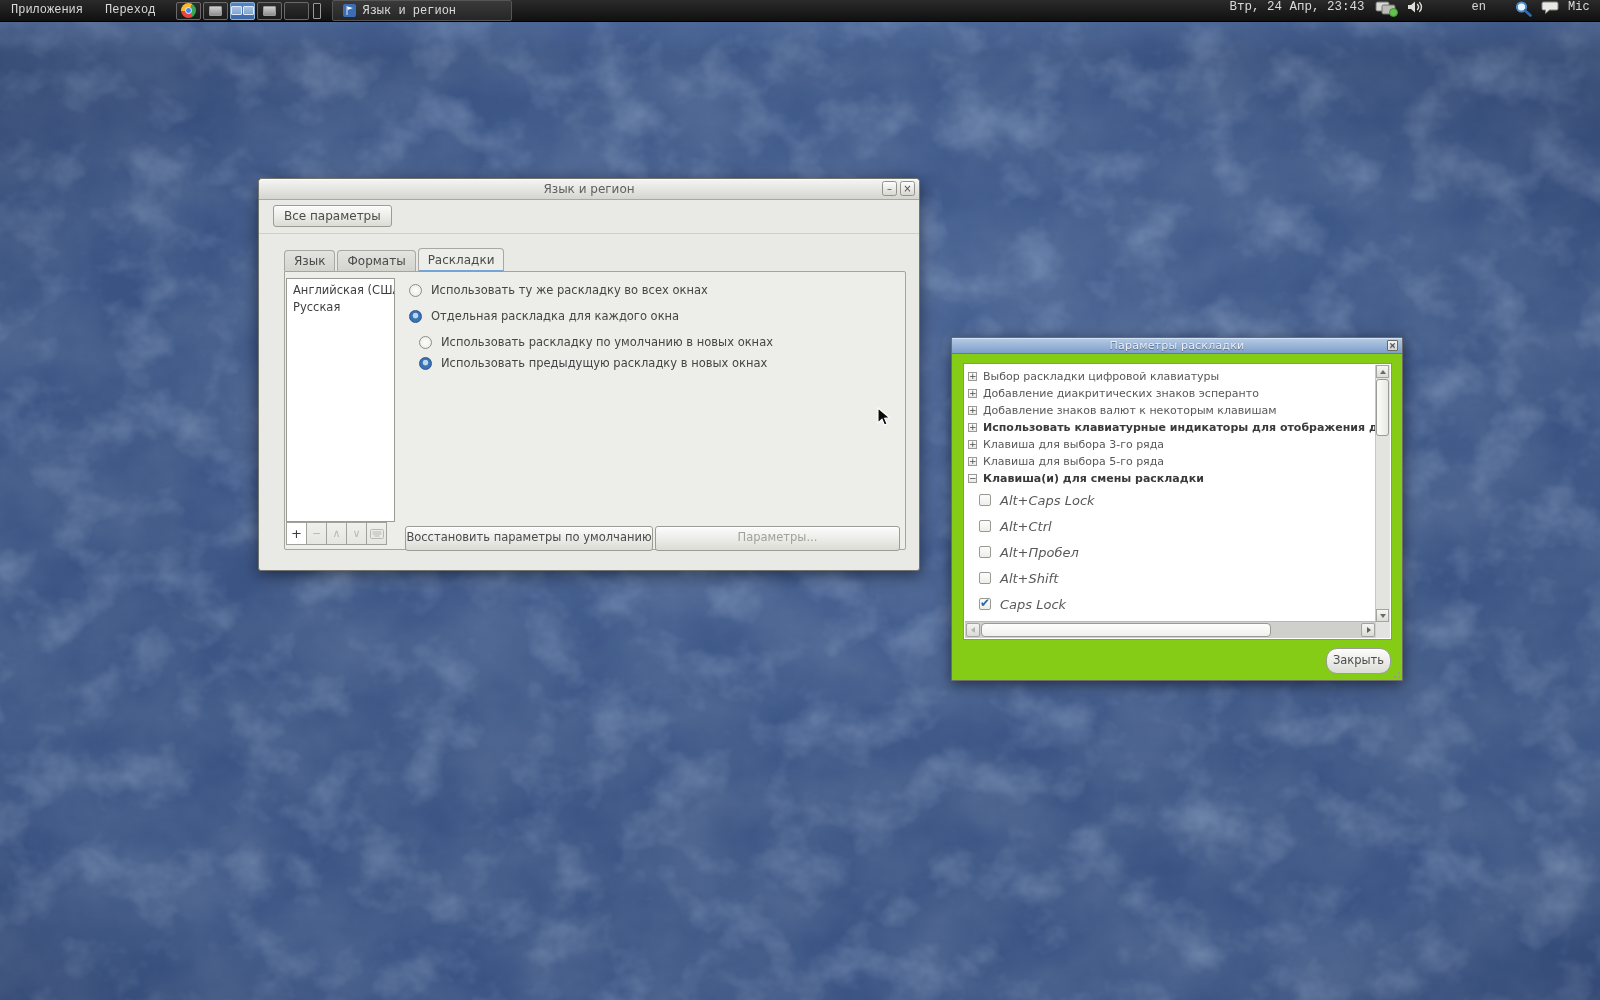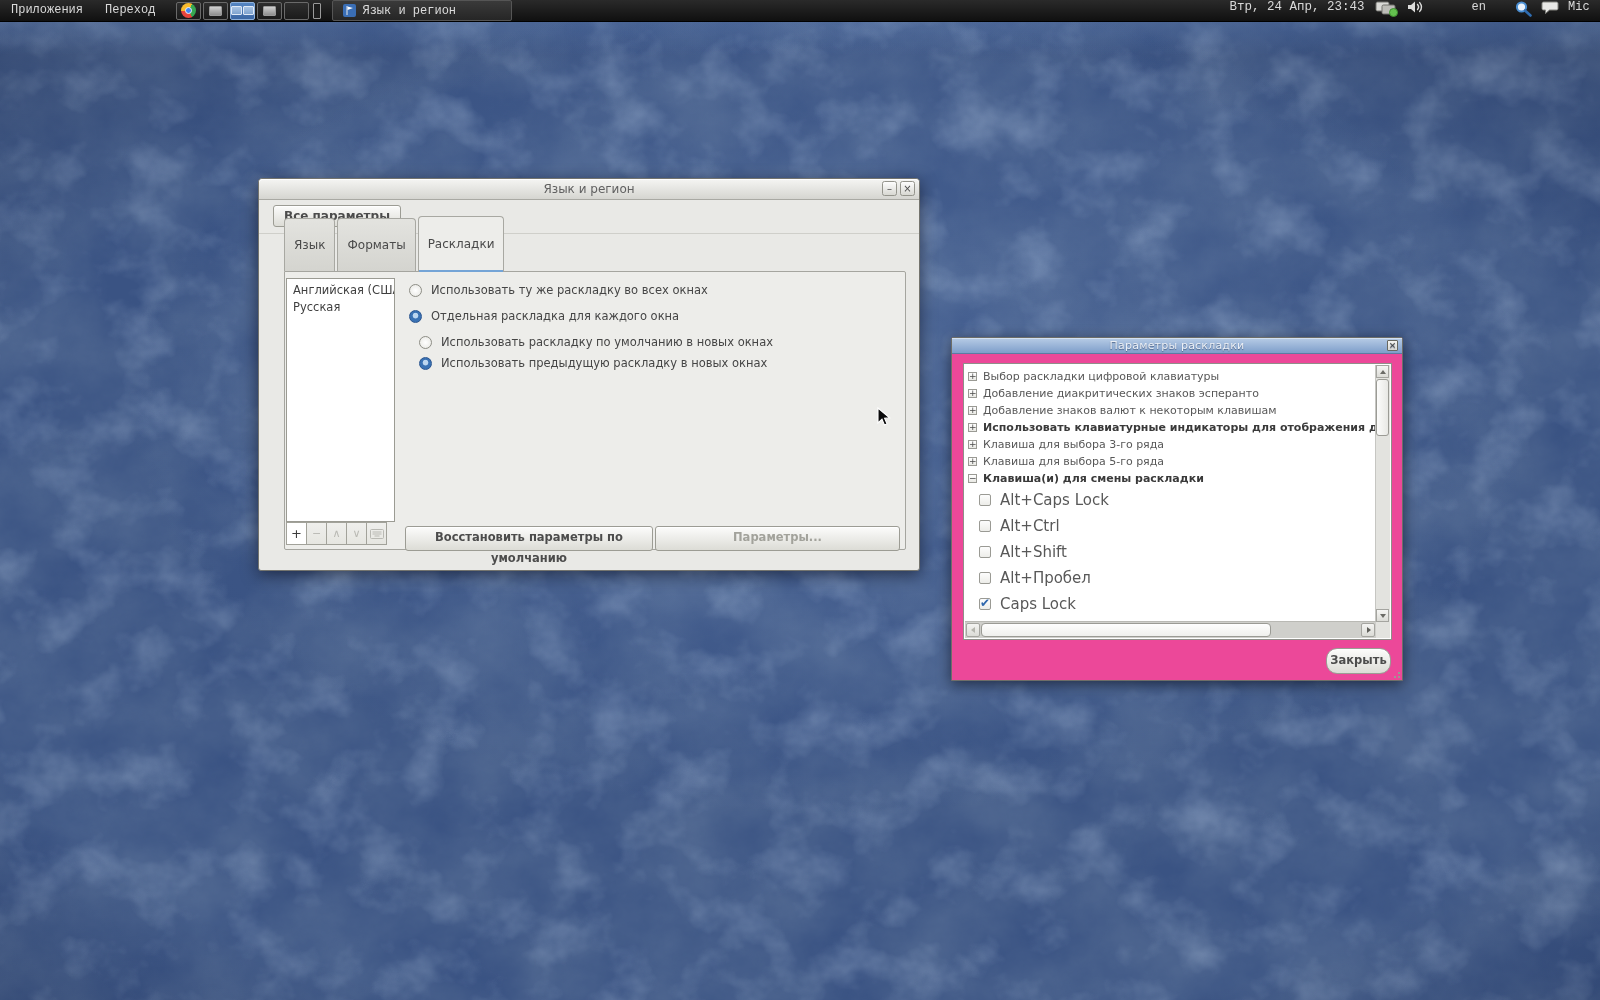--- a/index.html
+++ b/index.html
@@ -53,21 +53,21 @@
   .tray-icon{display:flex;align-items:center;margin-right:8px;}
   .kb-ind{font-size:12px;margin:0 28px 0 38px;}
   .tray-text{font-size:12px;white-space:nowrap;width:32px;overflow:hidden;}
 
   
   .btn{
     display:inline-block;border:1px solid #9c9c94;border-radius:3px;
     background:linear-gradient(#fcfcfb,#dddDD6);
     background:linear-gradient(#fcfcfb,#dcdcd6);
     box-shadow:inset 0 1px 0 #fff;
-    color:#4c4c4c;text-align:center;font-weight:bold;
+    color:#4c4c4c;text-align:center;
   }
 
   
   .win1{
     position:absolute;left:258px;top:178px;width:660px;height:391px;
     background:#e9e9e6;border:1px solid #74746e;border-radius:4px 4px 3px 3px;
     box-shadow:0 4px 16px rgba(0,0,10,.5);
   }
   .win1 .titlebar{
     height:20px;background:linear-gradient(#f5f5f3,#d5d5d0);
@@ -80,21 +80,21 @@
     border:1px solid #94948c;border-radius:2.5px;
     background:linear-gradient(#fdfdfd,#d8d8d2);
     color:#4e4e4e;font-size:10px;line-height:13px;text-align:center;
   }
   .tb-min{right:22px;}
   .tb-close{right:4px;}
   .win1 .toolbar{height:33px;position:relative;border-bottom:1px solid #cfcfca;}
   .all-settings{position:absolute;left:14px;top:5px;padding:3px 10px;font-size:12px;}
   .tabs{position:absolute;left:25px;top:70px;display:flex;align-items:flex-end;height:22px;}
   .tab{
-    margin-right:2px;padding:16px 9px;height:20px;line-height:20px;font-size:12px;color:#4a4a4a;
+    margin-right:2px;padding:0 9px;height:20px;line-height:20px;font-size:12px;color:#4a4a4a;
     border:1px solid #a8a8a2;border-bottom:none;border-radius:4px 4px 0 0;
     background:linear-gradient(#e3e3df,#d4d4cf);position:relative;
   }
   .tab.active{
     height:22px;line-height:22px;background:#ededea;z-index:3;
   }
   .tab.active::after{
     content:"";position:absolute;left:0;right:0;bottom:-1px;height:2px;background:#74a4d6;
   }
   .panelbox{
@@ -128,21 +128,21 @@
   }
   .radio-label{font-size:11.5px;color:#454545;margin-left:9px;white-space:nowrap;}
   .big-btn{position:absolute;height:23px;line-height:21px;font-size:11.5px;z-index:2;}
   .btn-restore{left:146px;top:347px;width:246px;}
   .btn-options{left:396px;top:347px;width:243px;}
   .btn-options.disabled{color:#a2a29b;}
 
   
   .win2{
     position:absolute;left:951px;top:337px;width:452px;height:344px;box-sizing:border-box;
-    background:#ec4899;border:1px solid #6e6e68;border-radius:2px 2px 0 0;
+    background:#84cc16;border:1px solid #6e6e68;border-radius:2px 2px 0 0;
     box-shadow:0 3px 14px rgba(0,0,10,.55);
   }
   .win2 .titlebar{
     height:15px;background:linear-gradient(#b7cce6,#7e9eca);
     border-bottom:1px solid #5d7ba3;box-shadow:inset 0 1px 0 #d3e1f2;
     position:relative;text-align:center;color:#ebeff5;font-size:11px;line-height:15px;
     text-shadow:0 1px 1px rgba(40,60,95,.65);letter-spacing:.2px;
   }
   .tb2-close{
     position:absolute;right:4px;top:2px;width:11px;height:11px;box-sizing:border-box;
@@ -155,21 +155,21 @@
   }
   .tree-rows{position:absolute;left:1px;top:1px;right:15px;bottom:17px;overflow:hidden;padding-top:3px;}
   .trow{height:17px;display:flex;align-items:center;padding-left:3px;white-space:nowrap;font-size:11px;color:#585858;}
   .trow.bold .tlabel{font-weight:bold;color:#3a3a3a;}
   .exp{
     width:9px;height:9px;box-sizing:border-box;flex:none;
     border:1px solid #9a9a94;background:linear-gradient(#fff,#e9e9e4);
     font-size:9px;line-height:7px;text-align:center;color:#4a4a4a;margin-right:6px;
   }
   .tlabel{overflow:hidden;}
-  .crow{height:26px;display:flex;align-items:center;padding-left:14px;font-size:15px;color:#585858;white-space:nowrap;}
+  .crow{height:26px;display:flex;align-items:center;padding-left:14px;font-size:13px;color:#585858;white-space:nowrap;font-style:italic;}
   .cbox{
     width:12px;height:12px;box-sizing:border-box;flex:none;border-radius:2px;
     border:1px solid #9a9a94;background:linear-gradient(#fdfdfd,#ededе9);
     background:linear-gradient(#fdfdfd,#edede9);
     margin-right:9px;position:relative;
   }
   .cbox.checked::after{
     content:"✔";position:absolute;left:0px;top:-3px;font-size:12px;color:#2f67ac;
   }
   .vscroll{
@@ -394,25 +394,25 @@
       <div class="crow">
         <span class="cbox"></span>
         <span>Alt+Caps Lock</span>
       </div>
       <div class="crow">
         <span class="cbox"></span>
         <span>Alt+Ctrl</span>
       </div>
       <div class="crow">
         <span class="cbox"></span>
-        <span>Alt+Shift</span>
+        <span>Alt+Пробел</span>
       </div>
       <div class="crow">
         <span class="cbox"></span>
-        <span>Alt+Пробел</span>
+        <span>Alt+Shift</span>
       </div>
       <div class="crow">
         <span class="cbox checked"></span>
         <span>Caps Lock</span>
       </div>
     </div>
 
     <div class="vscroll">
       <span class="stepper st-up"></span>
       <span class="vthumb"></span>

